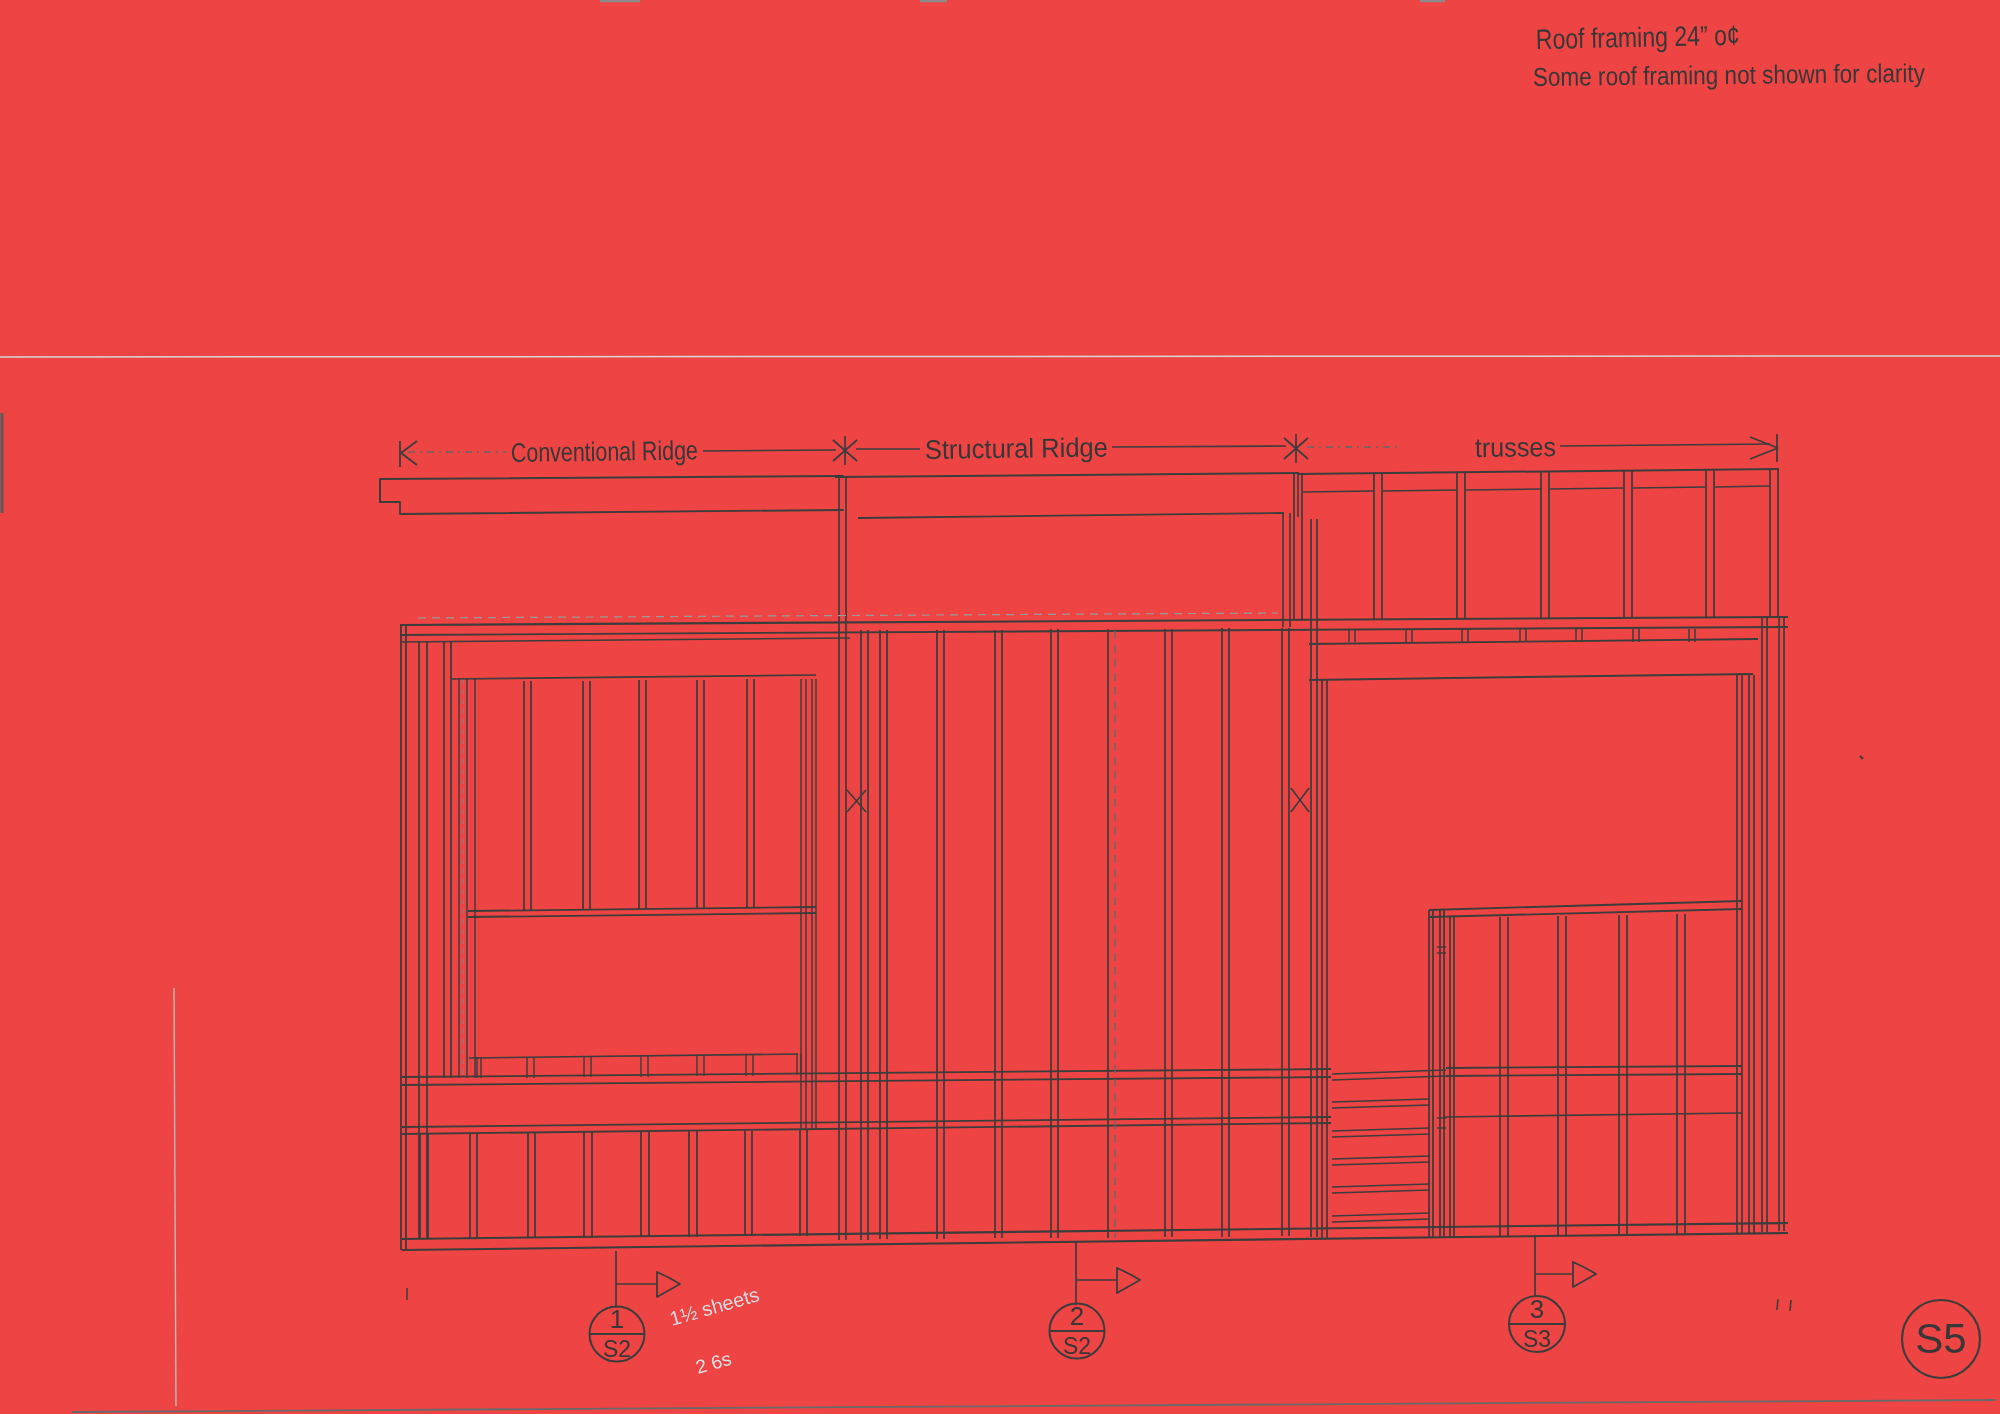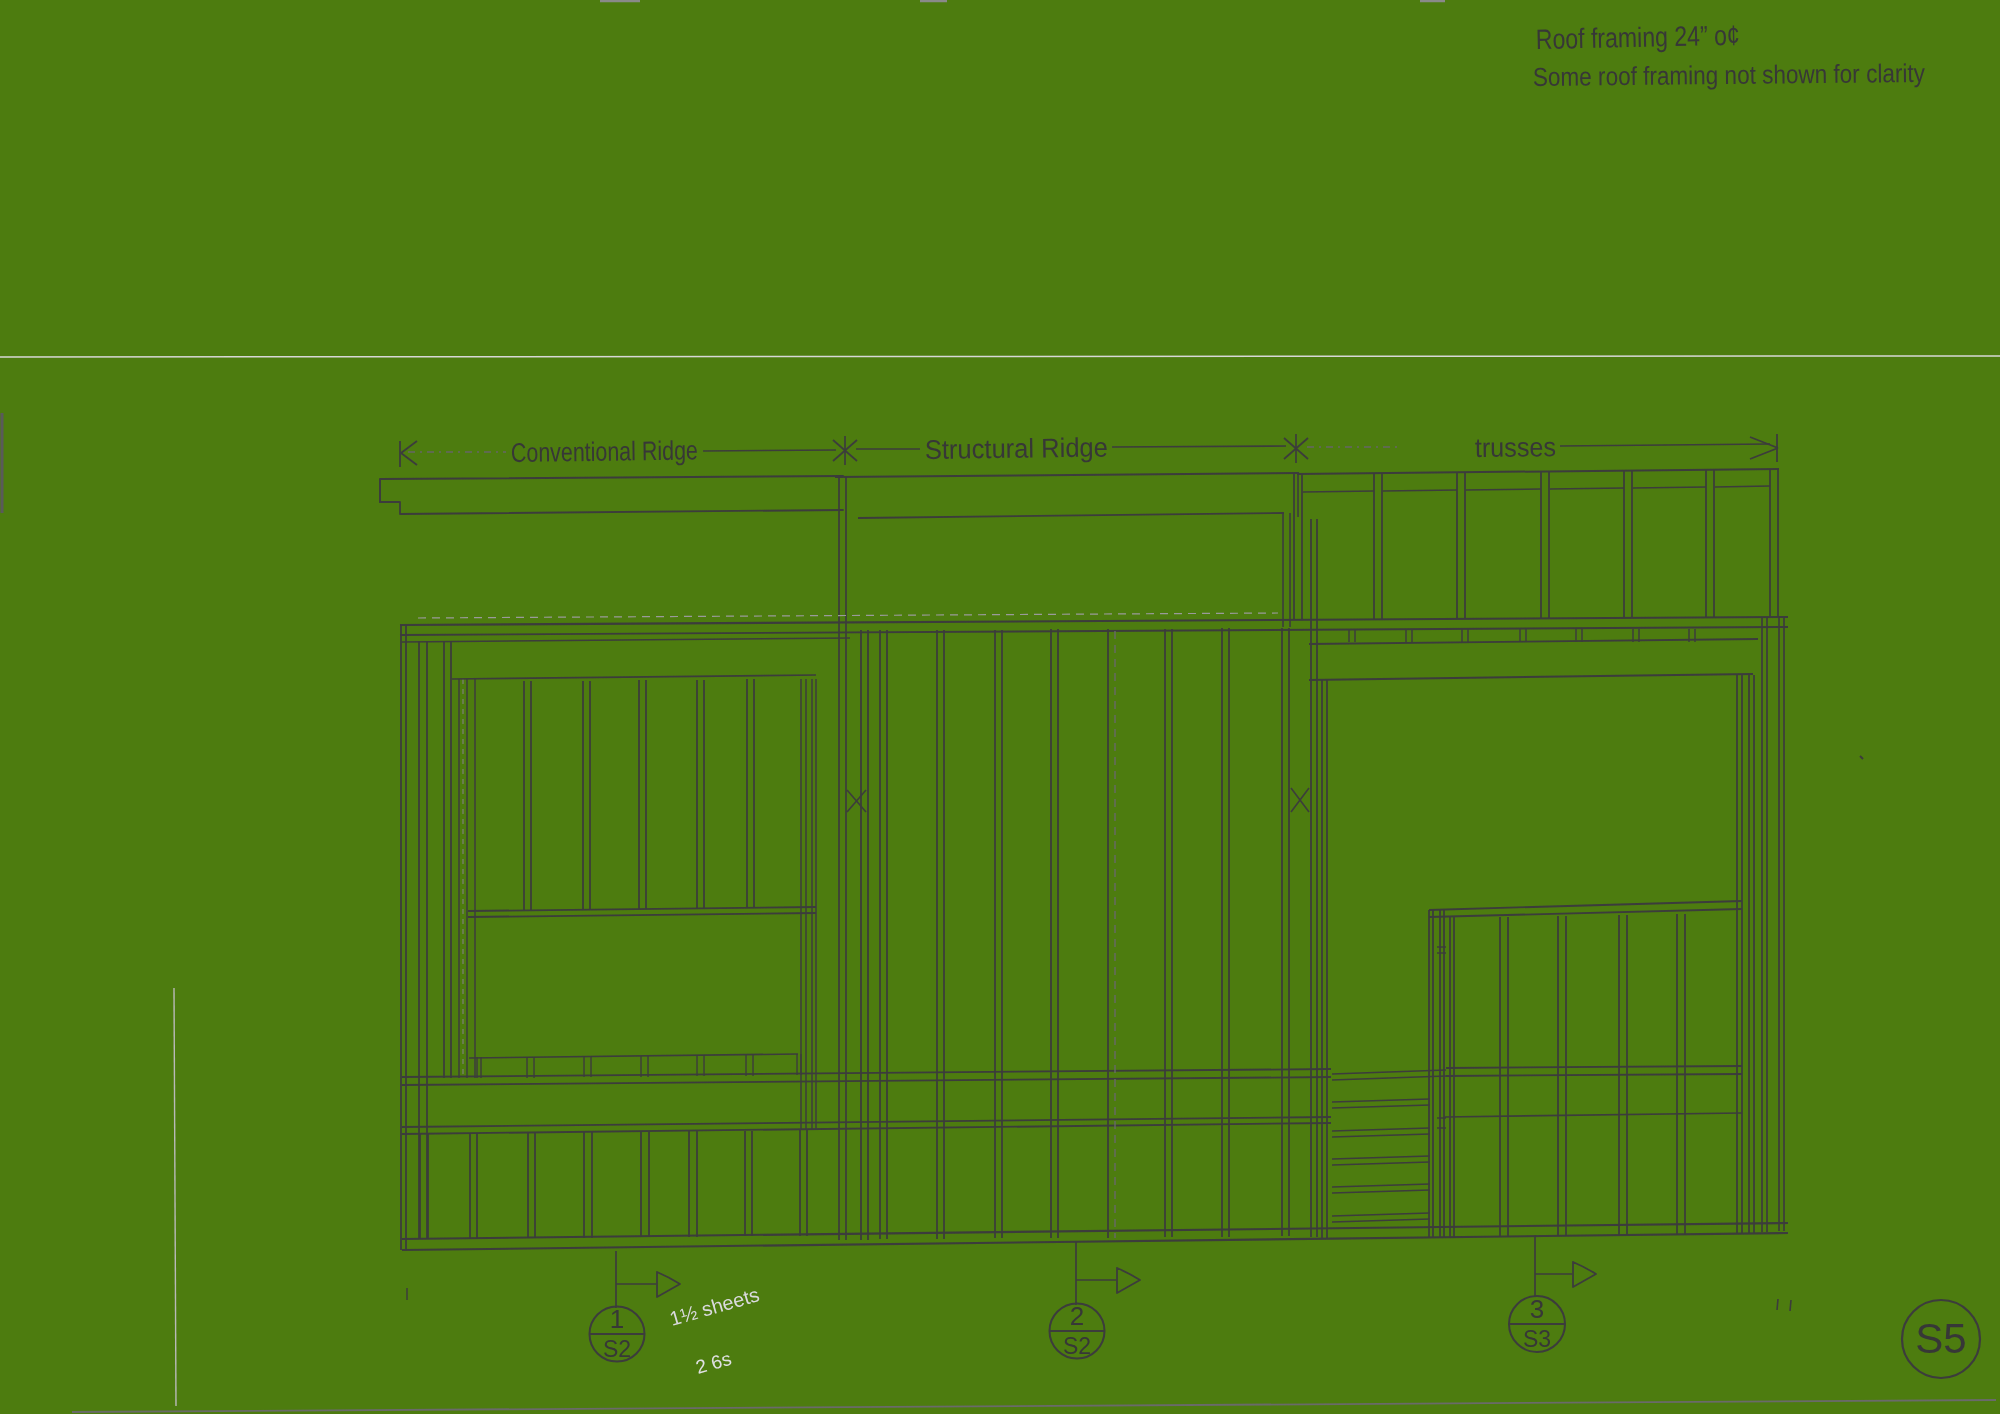--- a/index.html
+++ b/index.html
@@ -1,17 +1,17 @@
 <!DOCTYPE html>
 <html><head>
 <meta charset="utf-8">
 <title>Framing Elevation S5</title>
 <style>
   html,body{margin:0;padding:0;background:#ffffff;}
-  #page{width:2000px;height:1414px;background:#4d7c0f;position:relative;overflow:hidden;}
+  #page{width:2000px;height:1414px;background:#ef4444;position:relative;overflow:hidden;}
   svg{display:block;}
 </style>
 </head>
 <body>
 
 <div id="page">
 <svg width="2000" height="1414" viewBox="0 0 2000 1414" xmlns="http://www.w3.org/2000/svg">
 
 <line x1="0" y1="357" x2="2000" y2="356" stroke="#d8d8d6" stroke-width="1.5" stroke-linecap="butt"></line>
 

